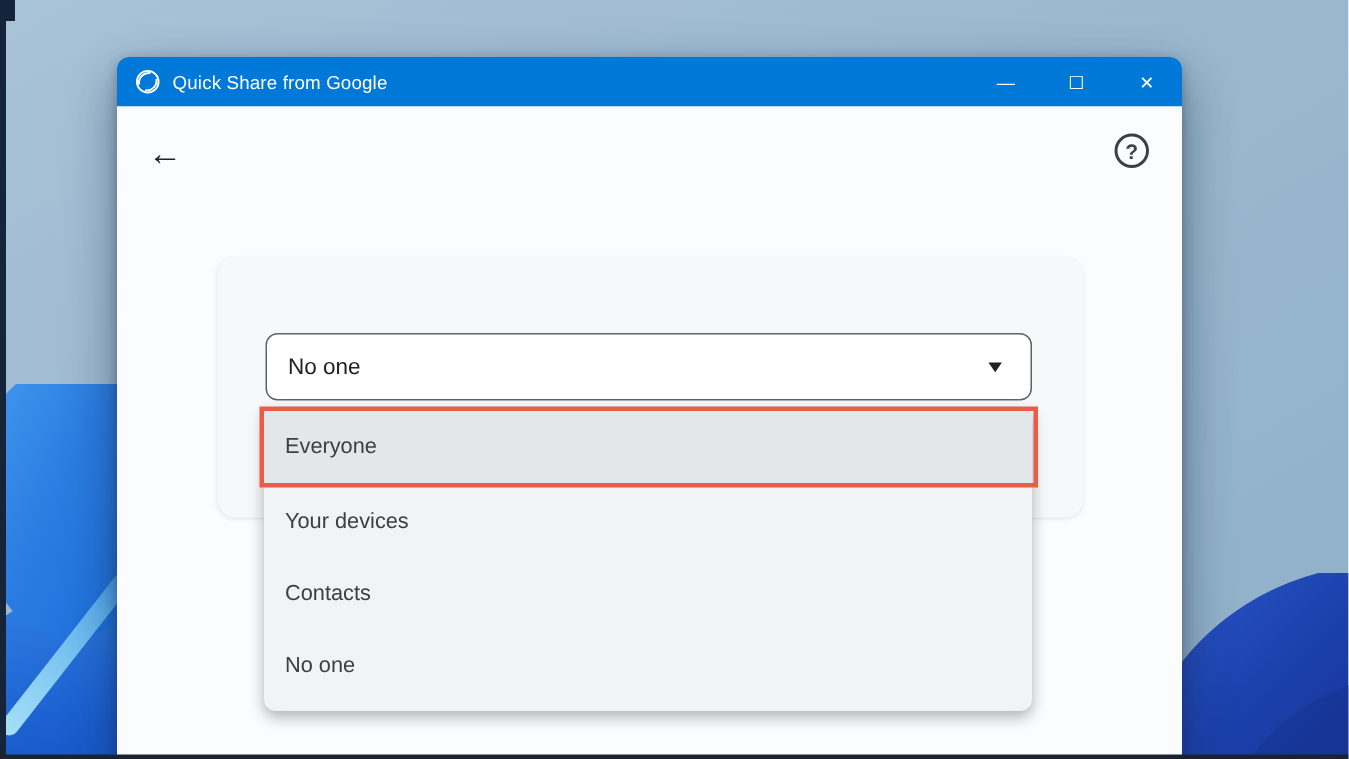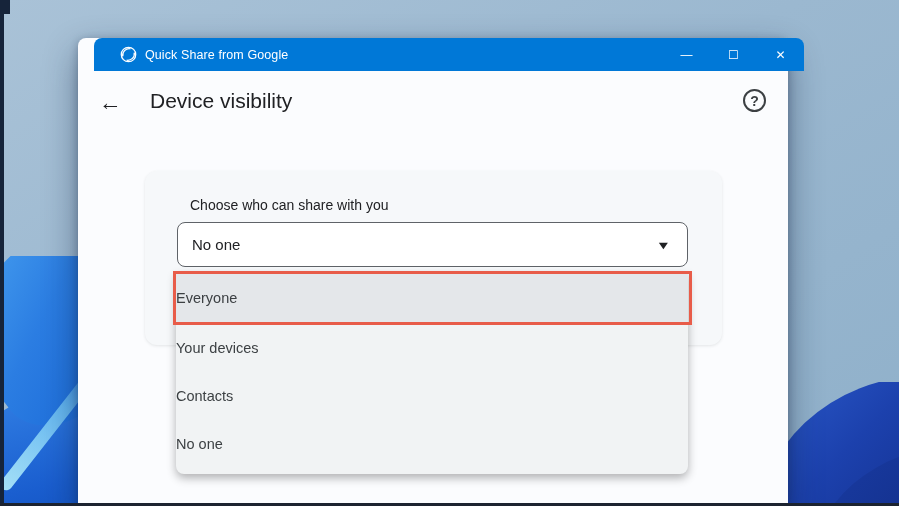--- a/index.html
+++ b/index.html
@@ -35,21 +35,21 @@
 
   
   .window {
     position:absolute; left:78px; top:38px; width:710px; height:468px;
     border-radius:8px 8px 0 0; background:#fbfcfe;
     box-shadow:0 14px 34px rgba(15,30,60,.45), 0 2px 8px rgba(15,30,60,.3);
   }
   .titlebar {
     position:absolute; left:0; top:0; width:710px; height:33px;
     background:#0078d7; border-radius:8px 8px 0 0;
-    display:flex; align-items:center; padding-left:26px;margin-left:16px;
+    display:flex; align-items:center; padding-left:12px;
   }
   .app-icon { width:17px; height:17px; flex:0 0 auto; margin-right:8px; display:block; }
   .tb-title { color:#ffffff; font-size:12.5px; letter-spacing:.1px; }
   .tb-controls { position:absolute; right:0; top:0; height:33px; display:flex; }
   .tb-btn { width:47px; height:33px; display:flex; align-items:center; justify-content:center;
     color:#ffffff; font-size:12px; line-height:1; cursor:default; }
   .tb-btn.close { border-radius:0 8px 0 0; }
 
   .body { position:absolute; left:0; top:33px; width:710px; height:435px; background:#fbfcfe; }
 
@@ -69,21 +69,21 @@
   .select { position:absolute; left:99px; top:151px; width:511px; height:45px;
     background:#ffffff; border:1px solid #5f6368; border-radius:8px;
     display:flex; align-items:center; padding:0 18px 0 14px; }
   .select-value { font-size:15px; color:#202124; }
   .select-caret { margin-left:auto; font-size:11px; color:#202124; transform:scaleX(1.4); }
 
   
   .dropdown { position:absolute; left:98px; top:201px; width:512px;
     background:#f1f3f4; border-radius:0 0 8px 8px;
     box-shadow:0 4px 10px rgba(0,0,0,.30); padding-bottom:6px; z-index:5; }
-  .option { height:48px; display:flex; align-items:center; padding-left:0;
+  .option { height:48px; display:flex; align-items:center; padding-left:14px;
     font-size:14.5px; color:#3c4043; }
   .option.highlight { height:52px; background:#e4e7ea; }
 
   .annotation { position:absolute; left:95px; top:200px; width:519px; height:54px;
     border:3px solid #e85c49; z-index:6; pointer-events:none; }
 </style>
 </head>
 <body>
 
 <div class="desktop">
@@ -118,27 +118,25 @@
         <div class="tb-btn close">
           <span>✕</span>
         </div>
       </div>
     </div>
 
     <div class="body">
       <div class="back">
         <span>←</span>
       </div>
-      <div class="page-title">Device visibility</div>
       <div class="help">
         <span>?</span>
       </div>
 
       <div class="card"></div>
-      <div class="field-label">Choose who can share with you</div>
 
       <div class="select">
         <span class="select-value">No one</span>
         <span class="select-caret">▼</span>
       </div>
 
       <div class="dropdown">
         <div class="option highlight">
           <span>Everyone</span>
         </div>

